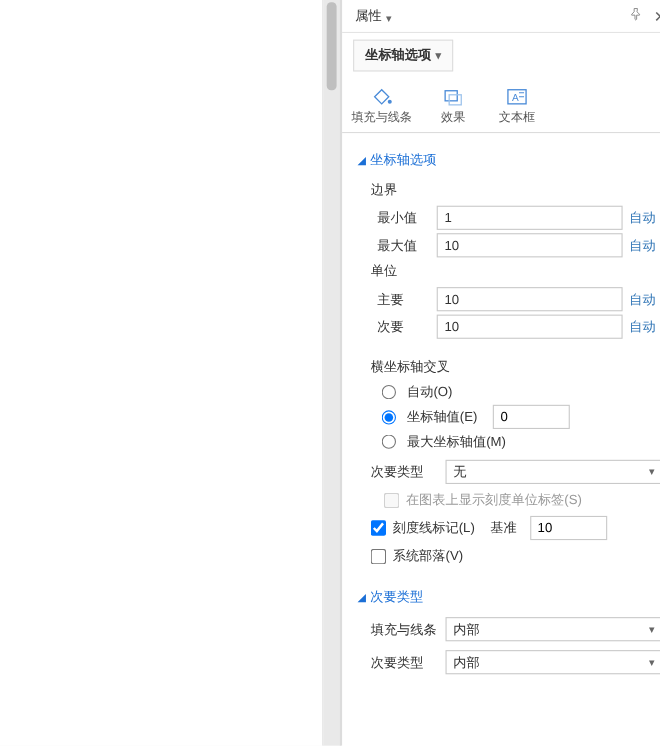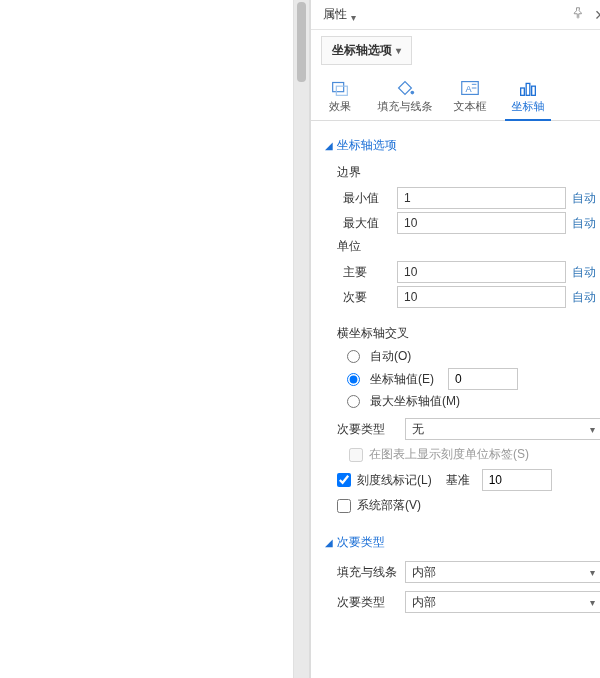--- a/index.html
+++ b/index.html
@@ -111,67 +111,55 @@
   </div>
 
   <div class="tab-row1">
     <div class="drop-tab">
       <span>坐标轴选项</span>
       <span class="chev">▾</span>
     </div>
   </div>
 
   <div class="tab-row2">
+    <div class="subtab first">
+      <div class="iconbox">
+          <span>
+        <svg width="22" height="20" viewBox="0 0 24 20">
+              <path d="M5 10l7-7 7 7-7 7z" fill="none" stroke="#4a8bd8" stroke-width="1.3"></path>
+              <circle cx="20" cy="15" r="2" fill="#4a8bd8"></circle>
+            </svg>
+      </span>
+        </div>
+      <div class="lbl">填充与线条</div>
+    </div>
     <div class="subtab">
       <div class="iconbox">
           <span>
         <svg width="22" height="20" viewBox="0 0 24 20">
               <rect x="4" y="4" width="12" height="10" fill="none" stroke="#4a8bd8" stroke-width="1.3"></rect>
               <rect x="8" y="8" width="12" height="10" fill="none" stroke="#9fc4ec" stroke-width="1.3"></rect>
             </svg>
       </span>
         </div>
       <div class="lbl">效果</div>
-    </div>
-    <div class="subtab first">
-      <div class="iconbox">
-          <span>
-        <svg width="22" height="20" viewBox="0 0 24 20">
-              <path d="M5 10l7-7 7 7-7 7z" fill="none" stroke="#4a8bd8" stroke-width="1.3"></path>
-              <circle cx="20" cy="15" r="2" fill="#4a8bd8"></circle>
-            </svg>
-      </span>
-        </div>
-      <div class="lbl">填充与线条</div>
     </div>
     <div class="subtab">
       <div class="iconbox">
           <span>
         <svg width="22" height="20" viewBox="0 0 24 20">
               <rect x="3" y="3" width="18" height="14" fill="none" stroke="#4a8bd8" stroke-width="1.3"></rect>
               <text x="7" y="14" font-size="10" fill="#4a8bd8">A</text>
               <line x1="14" y1="6" x2="19" y2="6" stroke="#4a8bd8"></line>
               <line x1="14" y1="10" x2="19" y2="10" stroke="#4a8bd8"></line>
             </svg>
       </span>
         </div>
       <div class="lbl">文本框</div>
     </div>
-    <div class="subtab active">
-      <div class="iconbox">
-          <span>
-        <svg width="22" height="20" viewBox="0 0 24 20">
-              <rect x="4" y="10" width="4" height="8" fill="none" stroke="#1b6fd6" stroke-width="1.4"></rect>
-              <rect x="10" y="5" width="4" height="13" fill="none" stroke="#1b6fd6" stroke-width="1.4"></rect>
-              <rect x="16" y="8" width="4" height="10" fill="none" stroke="#1b6fd6" stroke-width="1.4"></rect>
-            </svg>
-      </span>
-        </div>
-      <div class="lbl">坐标轴</div>
-    </div>
   </div>
 
   <div class="panel-body">
 
     <div class="section-head">
       <span class="tri">◢</span>
       <span>坐标轴选项</span>
     </div>
 
     <div class="sub-label">边界</div>

